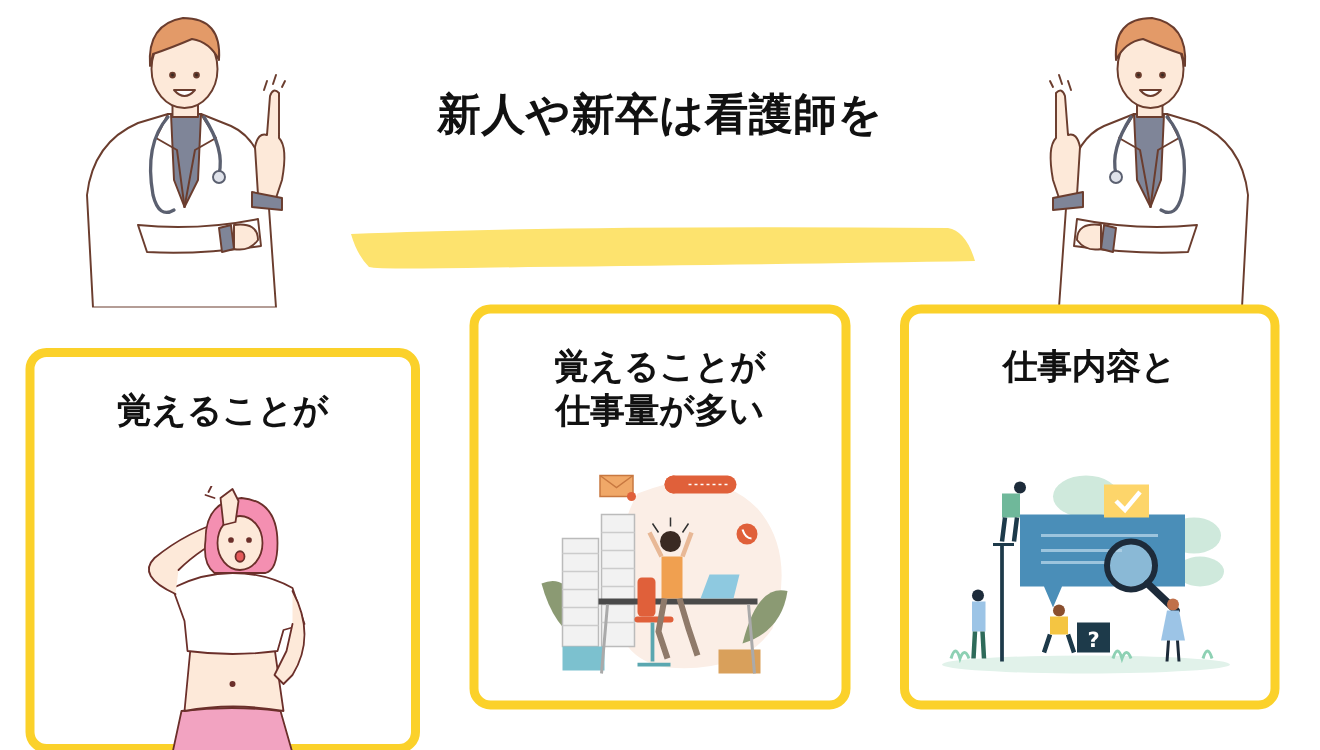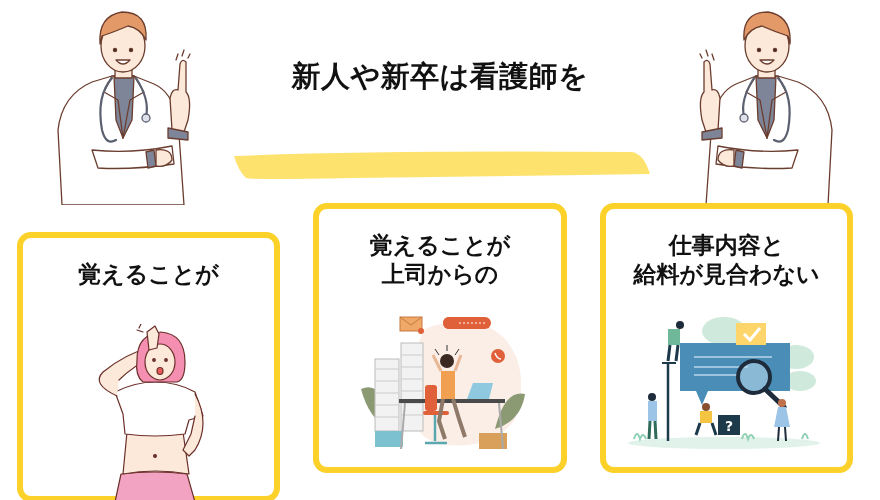--- a/index.html
+++ b/index.html
@@ -126,21 +126,21 @@
 
       <path d="M62 8 L70 2 L74 10 L72 24 L64 26 Z" fill="#fde9d9"></path>
       <path d="M54 4 L56 0 M58 8 L52 6"></path>
     </g>
   </svg>
 </div>
 
 <div class="card c2">
   <div class="card-title">
     <span>覚えることが</span>
-    <span>上司からの</span>
+    <span>仕事量が多い</span>
   </div>
   <svg class="illus" viewBox="0 0 180 150">
 
     <path d="M70 20 Q120 0 150 30 Q176 60 160 110 Q140 140 90 136 Q50 130 56 80 Q58 40 70 20 Z" fill="#fbeee6"></path>
 
     <path d="M6 80 Q30 70 34 120 Q14 110 6 80 Z" fill="#8b9a73"></path>
     <path d="M170 85 Q150 80 140 120 Q166 112 170 85 Z" fill="#8b9a73"></path>
 
     <rect x="45" y="8" width="22" height="14" fill="#f0a868" stroke="#c87840"></rect>
     <path d="M45 8 L56 16 L67 8" stroke="#c87840" fill="none"></path>
@@ -175,21 +175,20 @@
     <rect x="86" y="62" width="14" height="28" fill="#f0a050"></rect>
     <path d="M86 62 L78 46 M100 62 L106 46" stroke="#e8b896" stroke-width="3"></path>
     <path d="M88 90 L84 112 L90 130 M98 90 L104 110 L110 128" stroke="#8f7a6a" stroke-width="4" fill="none"></path>
     <path d="M80 40 L84 46 M92 36 V42 M104 40 L100 46" stroke="#333" stroke-width="1"></path>
   </svg>
 </div>
 
 <div class="card c3">
   <div class="card-title">
     <span>仕事内容と</span>
-    <span>給料が見合わない</span>
   </div>
   <svg class="illus" viewBox="0 0 200 150">
 
     <ellipse cx="100" cy="22" rx="22" ry="14" fill="#cfe9dc"></ellipse>
     <ellipse cx="172" cy="48" rx="18" ry="12" fill="#cfe9dc"></ellipse>
     <ellipse cx="176" cy="72" rx="16" ry="10" fill="#cfe9dc"></ellipse>
 
     <ellipse cx="100" cy="134" rx="96" ry="6" fill="#e1f2ea"></ellipse>
 
     <path d="M56 34 L166 34 L166 82 L84 82 L78 96 L72 82 L56 82 Z" fill="#4a8eb8"></path>

